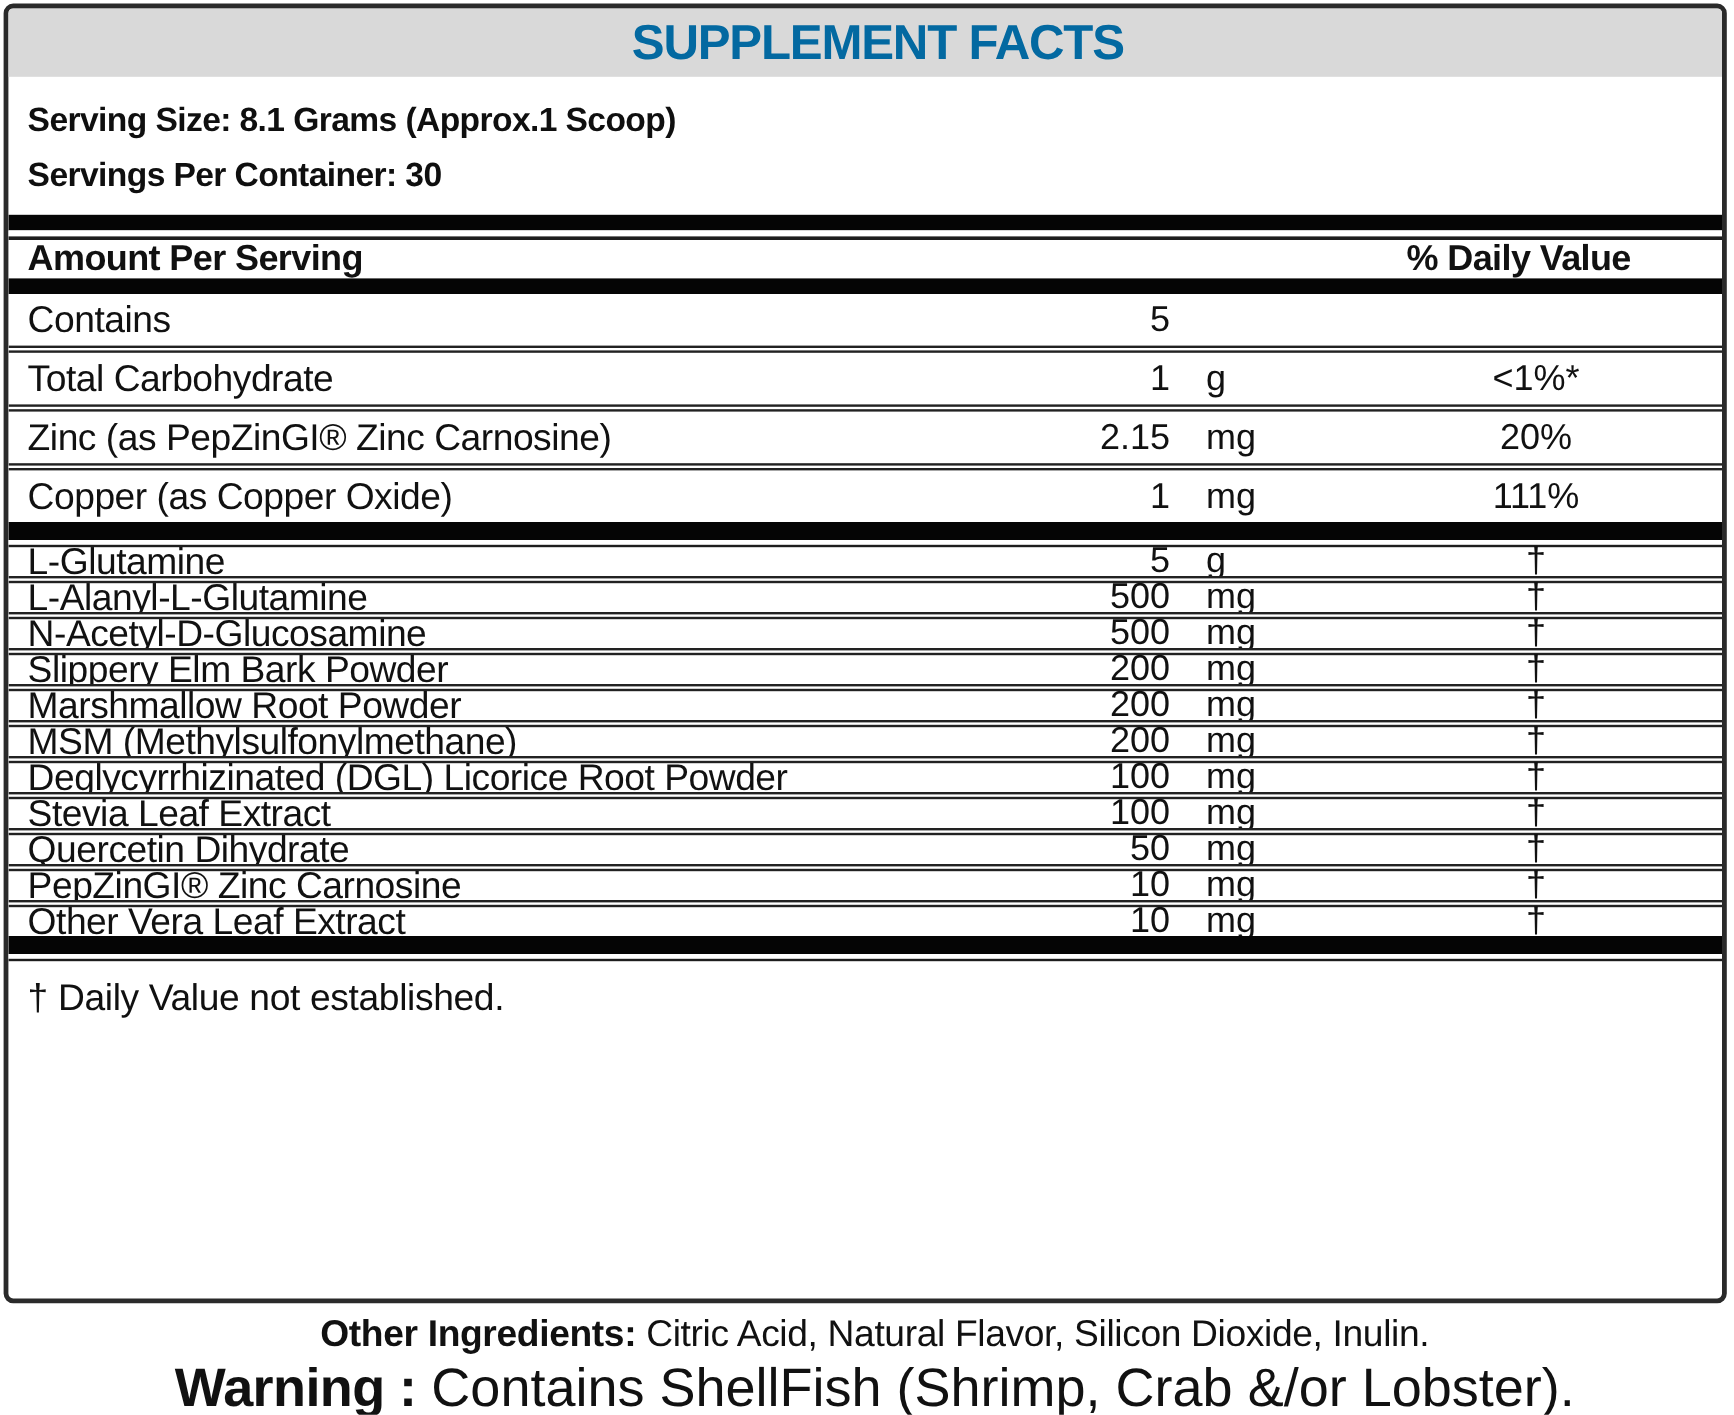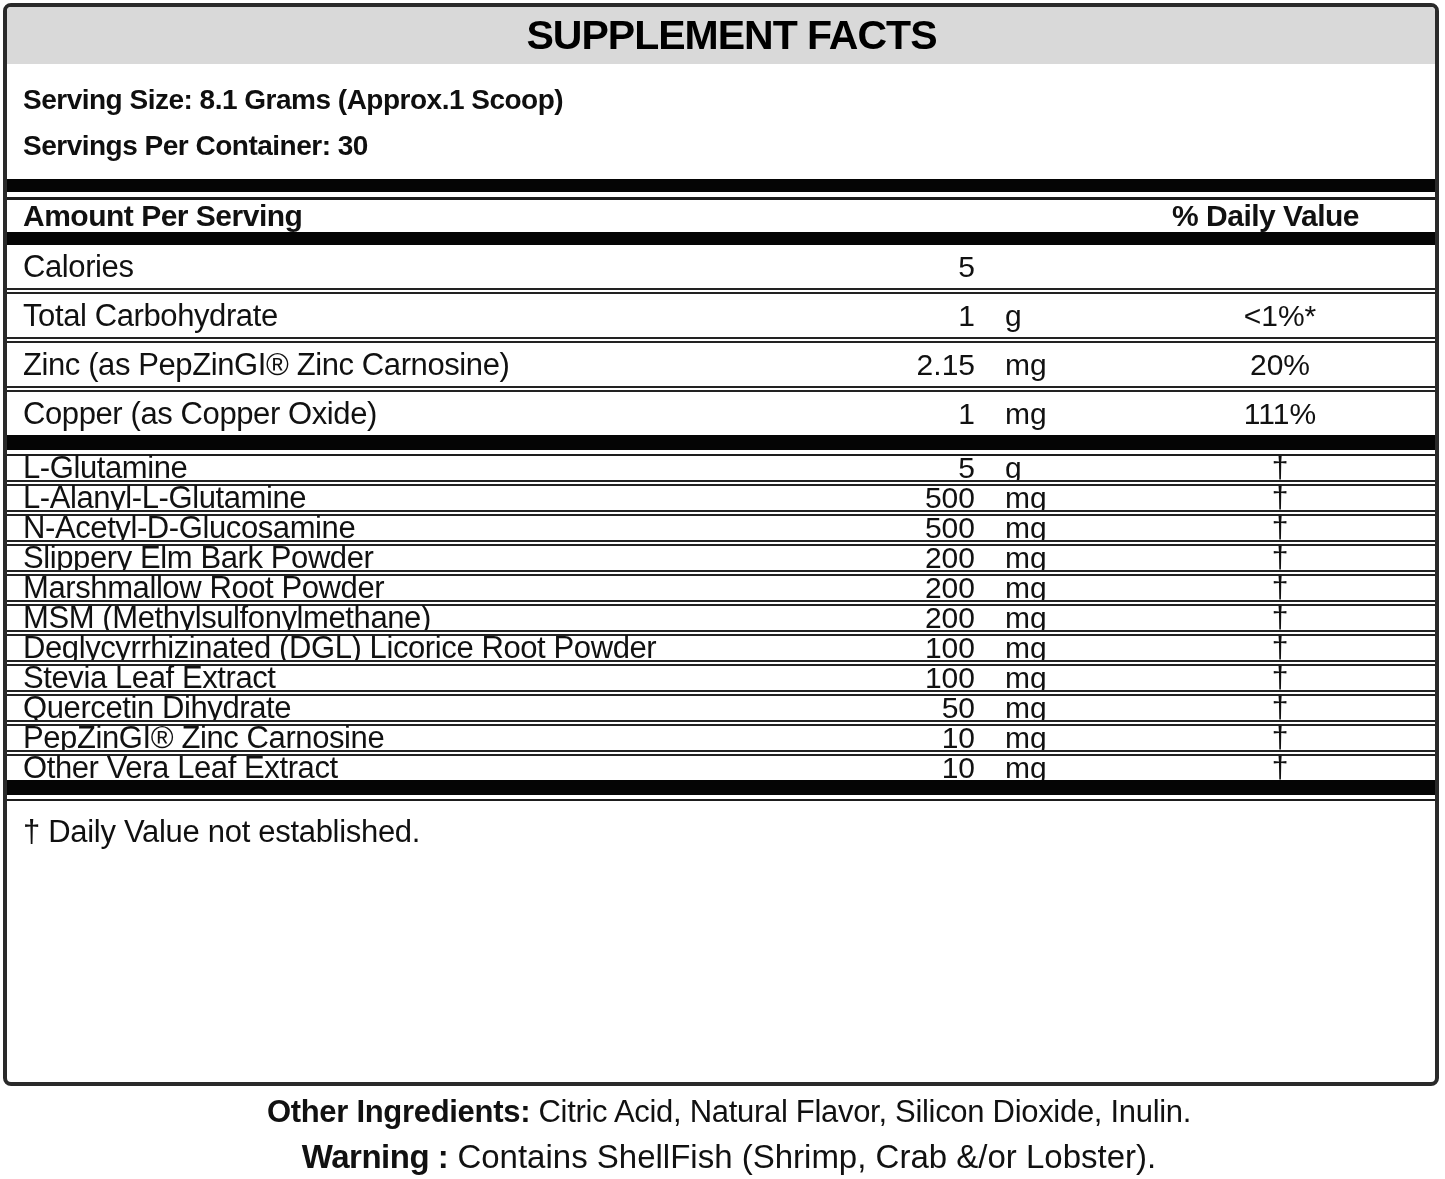--- a/index.html
+++ b/index.html
@@ -21,21 +21,21 @@
     overflow: hidden;
     display: flex; flex-direction: column;
   }
 
   .banner {
     height: 57px; background: #d9d9d9;
     display: flex; align-items: center; justify-content: center;
     flex: 0 0 auto;
   }
   .banner .title {
-    font-size: 41px; font-weight: 700; letter-spacing: -1px; color: #000000; margin-left: 21px;
+    font-size: 41px; font-weight: 700; letter-spacing: -1px; color: #0369a1; margin-left: 21px;
   }
 
   .serving-block { flex: 0 0 auto; padding: 13px 16px 10px 16px; }
   .serving-line { font-size: 28px; font-weight: 700; letter-spacing: -0.5px; line-height: 46px; color: #0f0f0f; }
 
   .bar       { flex: 0 0 auto; height: 13px; background: #050505; }
   .bar-thick { flex: 0 0 auto; height: 15px; background: #050505; }
   .gap       { flex: 0 0 auto; height: 5px; background: #fff; }
   .gap-sm    { flex: 0 0 auto; height: 4px; background: #fff; }
   .thin-line { flex: 0 0 auto; height: 3px; background: #1d1d1d; }
@@ -58,21 +58,21 @@
   .nrow .cell-amount { flex: 0 0 130px; text-align: right; font-size: 30px; }
   .nrow .cell-unit   { flex: 0 0 150px; text-align: left; padding-left: 30px; font-size: 30px; }
   .nrow .cell-dv     { flex: 0 0 310px; text-align: center; font-size: 30px; }
 
   .footnote-block { flex: 0 0 auto; padding: 8px 16px 0 16px; }
   .footnote-line { font-size: 31px; letter-spacing: -0.3px; line-height: 45px; color: #101010; }
 
   .below-box { position: absolute; left: 3px; top: 1090px; width: 1436px; text-align: center; }
   .other-line { padding-left: 16px; font-size: 31px; line-height: 44px; letter-spacing: -0.3px; white-space: nowrap; }
   .other-line .bold-lead { font-weight: 700; }
-  .warning-line { padding-left: 16px; font-size: 33px; line-height: 46px; letter-spacing: 0px; white-space: nowrap; }
+  .warning-line { padding-left: 16px; font-size: 45px; line-height: 46px; letter-spacing: 0px; white-space: nowrap; }
   .warning-line .bold-lead { font-weight: 700; letter-spacing: -0.5px; }
 </style>
 </head>
 <body>
 
 <div class="page">
 
   <div class="label-box">
 
     <div class="banner">
@@ -90,21 +90,21 @@
 
     <div class="header-row">
       <div class="hdr-left">Amount Per Serving</div>
       <div class="hdr-right">% Daily Value</div>
     </div>
 
     <div class="bar"></div>
 
     <div class="rows-group group-a" id="group-a">
         <div class="nrow">
-          <div class="cell-name">Calories</div>
+          <div class="cell-name">Contains</div>
           <div class="cell-amount">5</div>
           <div class="cell-unit"></div>
           <div class="cell-dv"></div>
         </div>
         <div class="sep"></div>
         <div class="nrow">
           <div class="cell-name">Total Carbohydrate</div>
           <div class="cell-amount">1</div>
           <div class="cell-unit">g</div>
           <div class="cell-dv">&lt;1%*</div>

